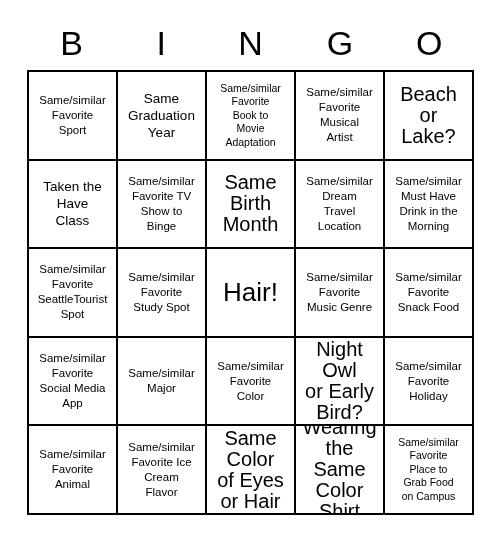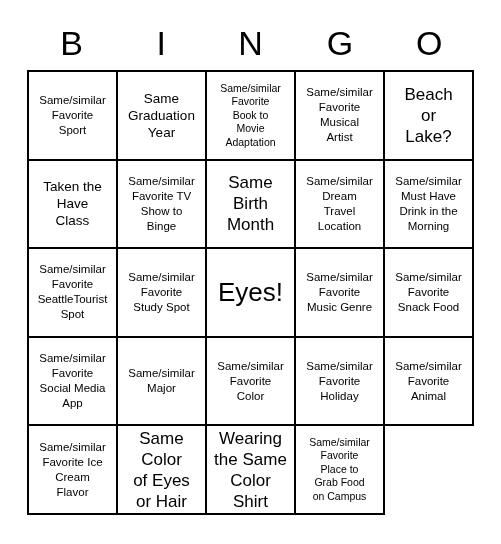--- a/index.html
+++ b/index.html
@@ -68,21 +68,21 @@
   }
   .cell-text {
     display: block;
     width: 100%;
     text-align: center;
     color: #000000;
     white-space: pre-line;
   }
   
   .sz-xl .cell-text { font-size: 26px; line-height: 30px; }
-  .sz-lg .cell-text { font-size: 17px; line-height: 21px; }
+  .sz-lg .cell-text { font-size: 20px; line-height: 21px; }
   .sz-md .cell-text { font-size: 13.5px; line-height: 17px; }
   .sz-sm .cell-text { font-size: 11.5px; line-height: 15px; }
   .sz-xs .cell-text { font-size: 10.5px; line-height: 13.5px; }
 </style>
 </head>
 <body>
 
 <div id="card">
 
   <div id="header">
@@ -155,21 +155,21 @@
 Favorite
 SeattleTourist
 Spot</span>
       </div>
       <div class="cell sz-sm">
         <span class="cell-text">Same/similar
 Favorite
 Study Spot</span>
       </div>
       <div class="cell sz-xl">
-        <span class="cell-text">Eyes!</span>
+        <span class="cell-text">Hair!</span>
       </div>
       <div class="cell sz-sm">
         <span class="cell-text">Same/similar
 Favorite
 Music Genre</span>
       </div>
       <div class="cell sz-sm">
         <span class="cell-text">Same/similar
 Favorite
 Snack Food</span>
@@ -181,20 +181,25 @@
 App</span>
       </div>
       <div class="cell sz-sm">
         <span class="cell-text">Same/similar
 Major</span>
       </div>
       <div class="cell sz-sm">
         <span class="cell-text">Same/similar
 Favorite
 Color</span>
+      </div>
+      <div class="cell sz-lg">
+        <span class="cell-text">Night Owl
+or Early
+Bird?</span>
       </div>
       <div class="cell sz-sm">
         <span class="cell-text">Same/similar
 Favorite
 Holiday</span>
       </div>
       <div class="cell sz-sm">
         <span class="cell-text">Same/similar
 Favorite
 Animal</span>

